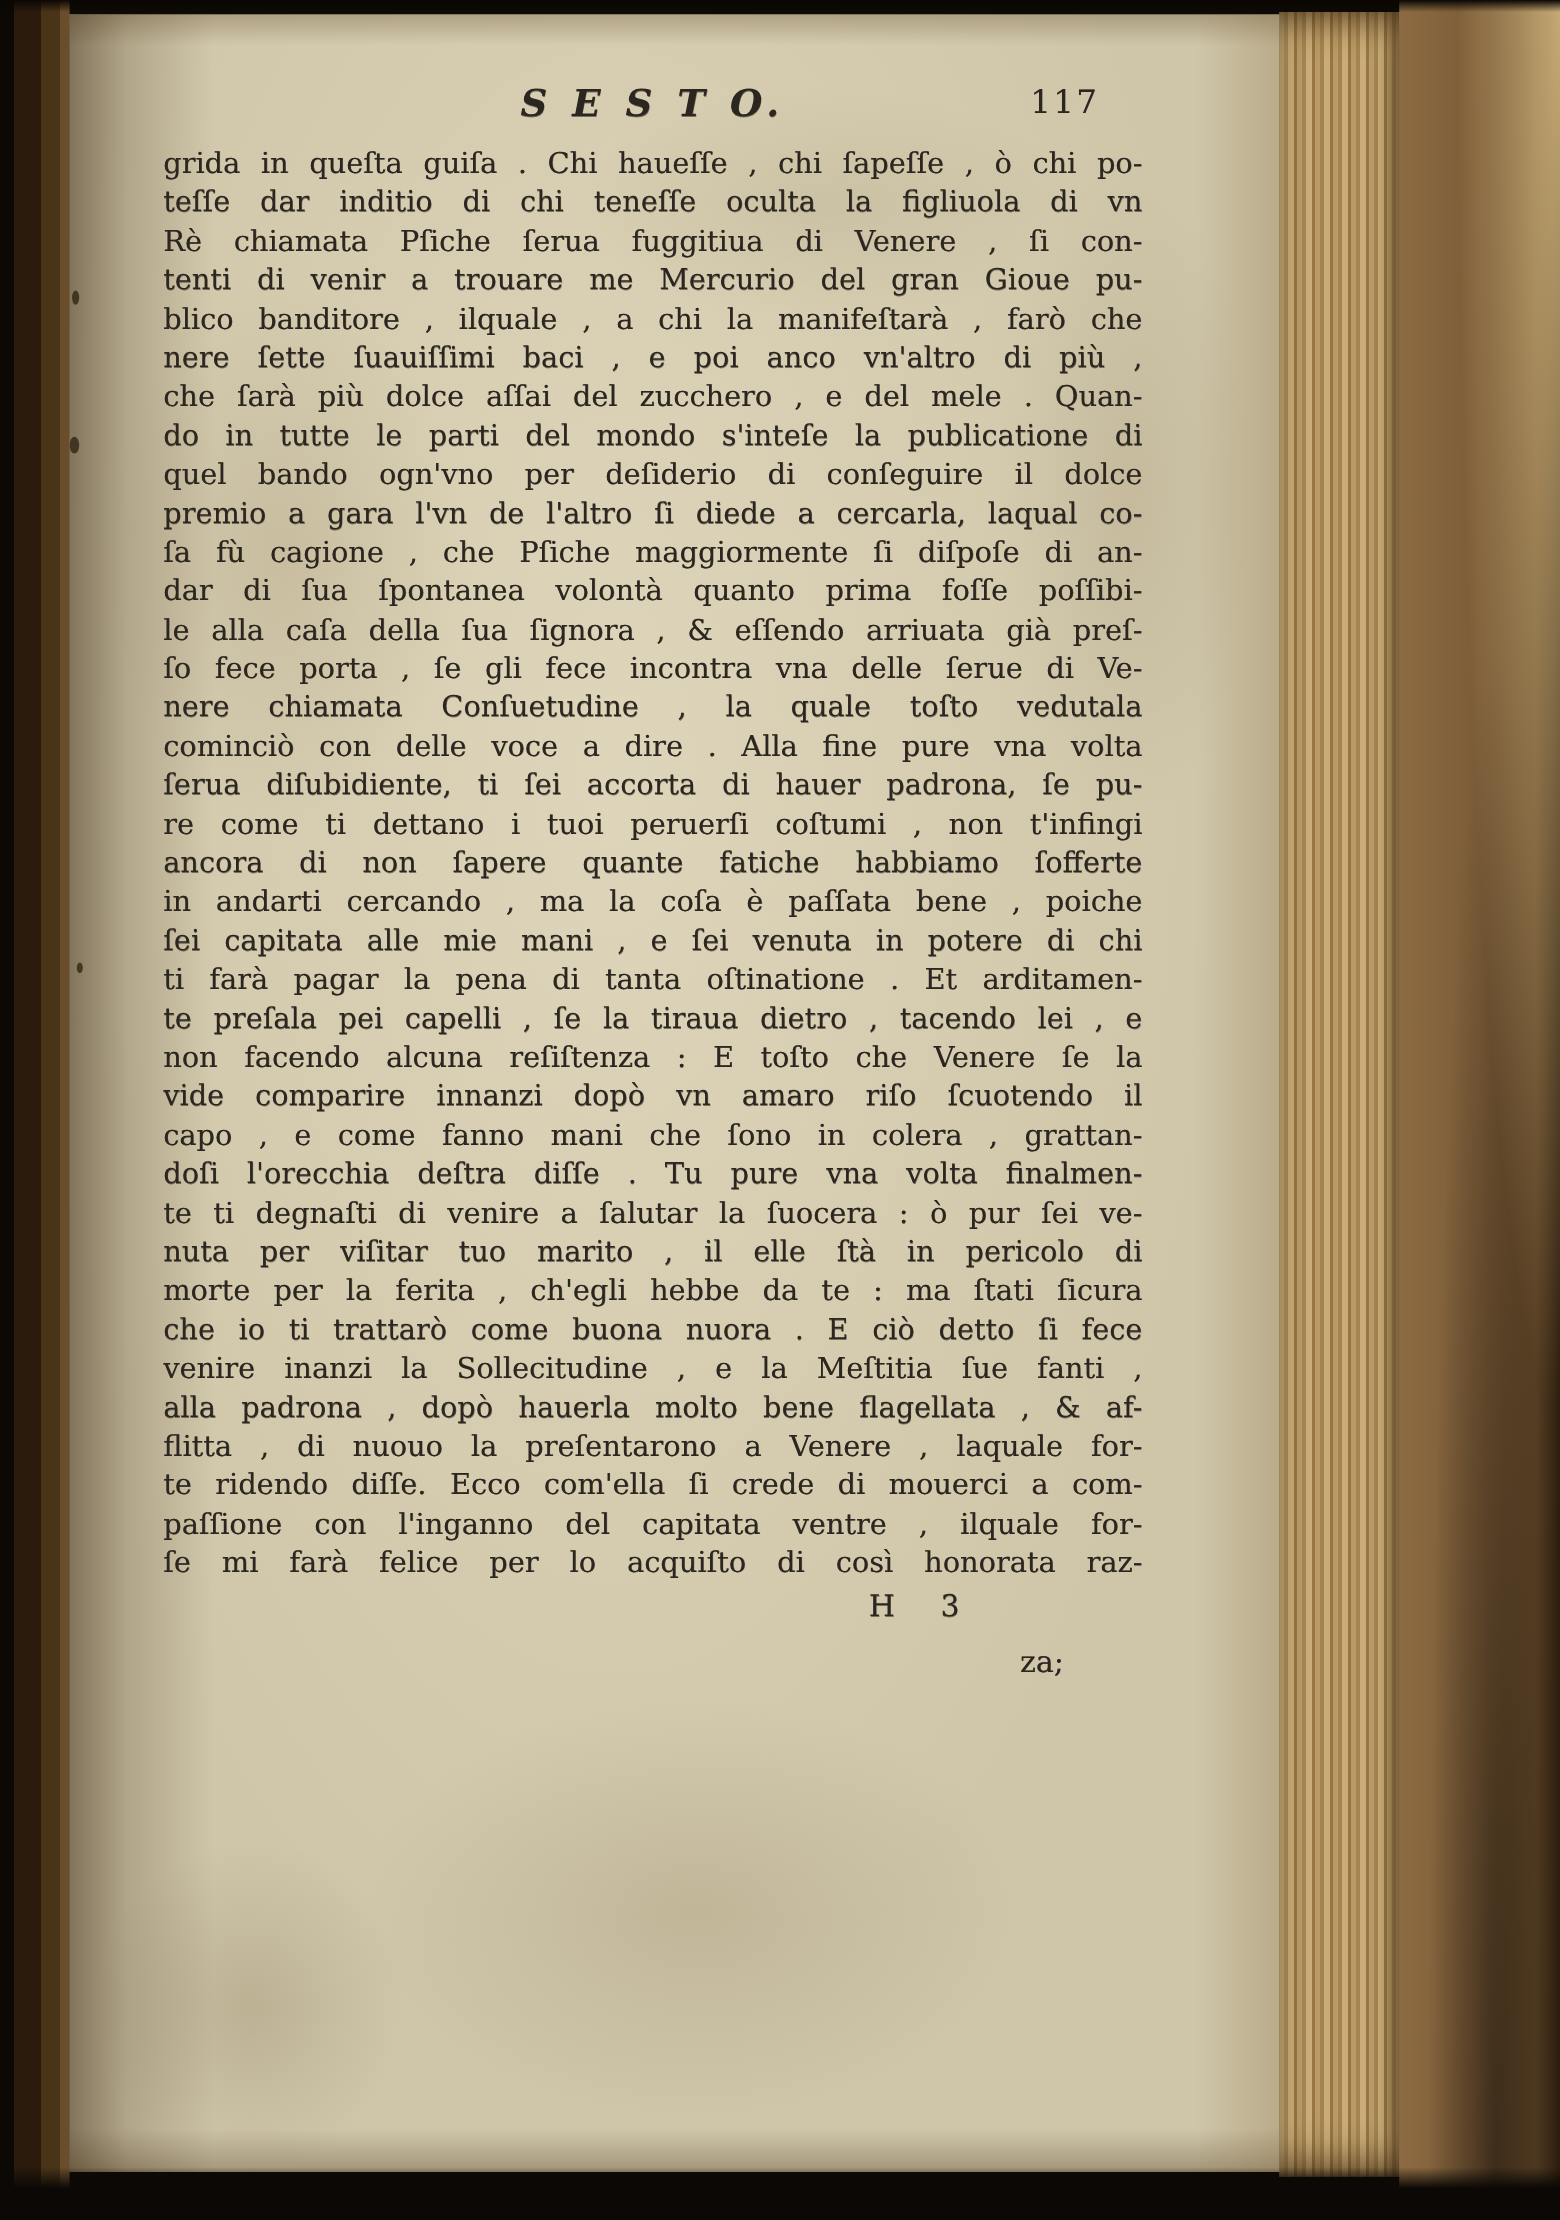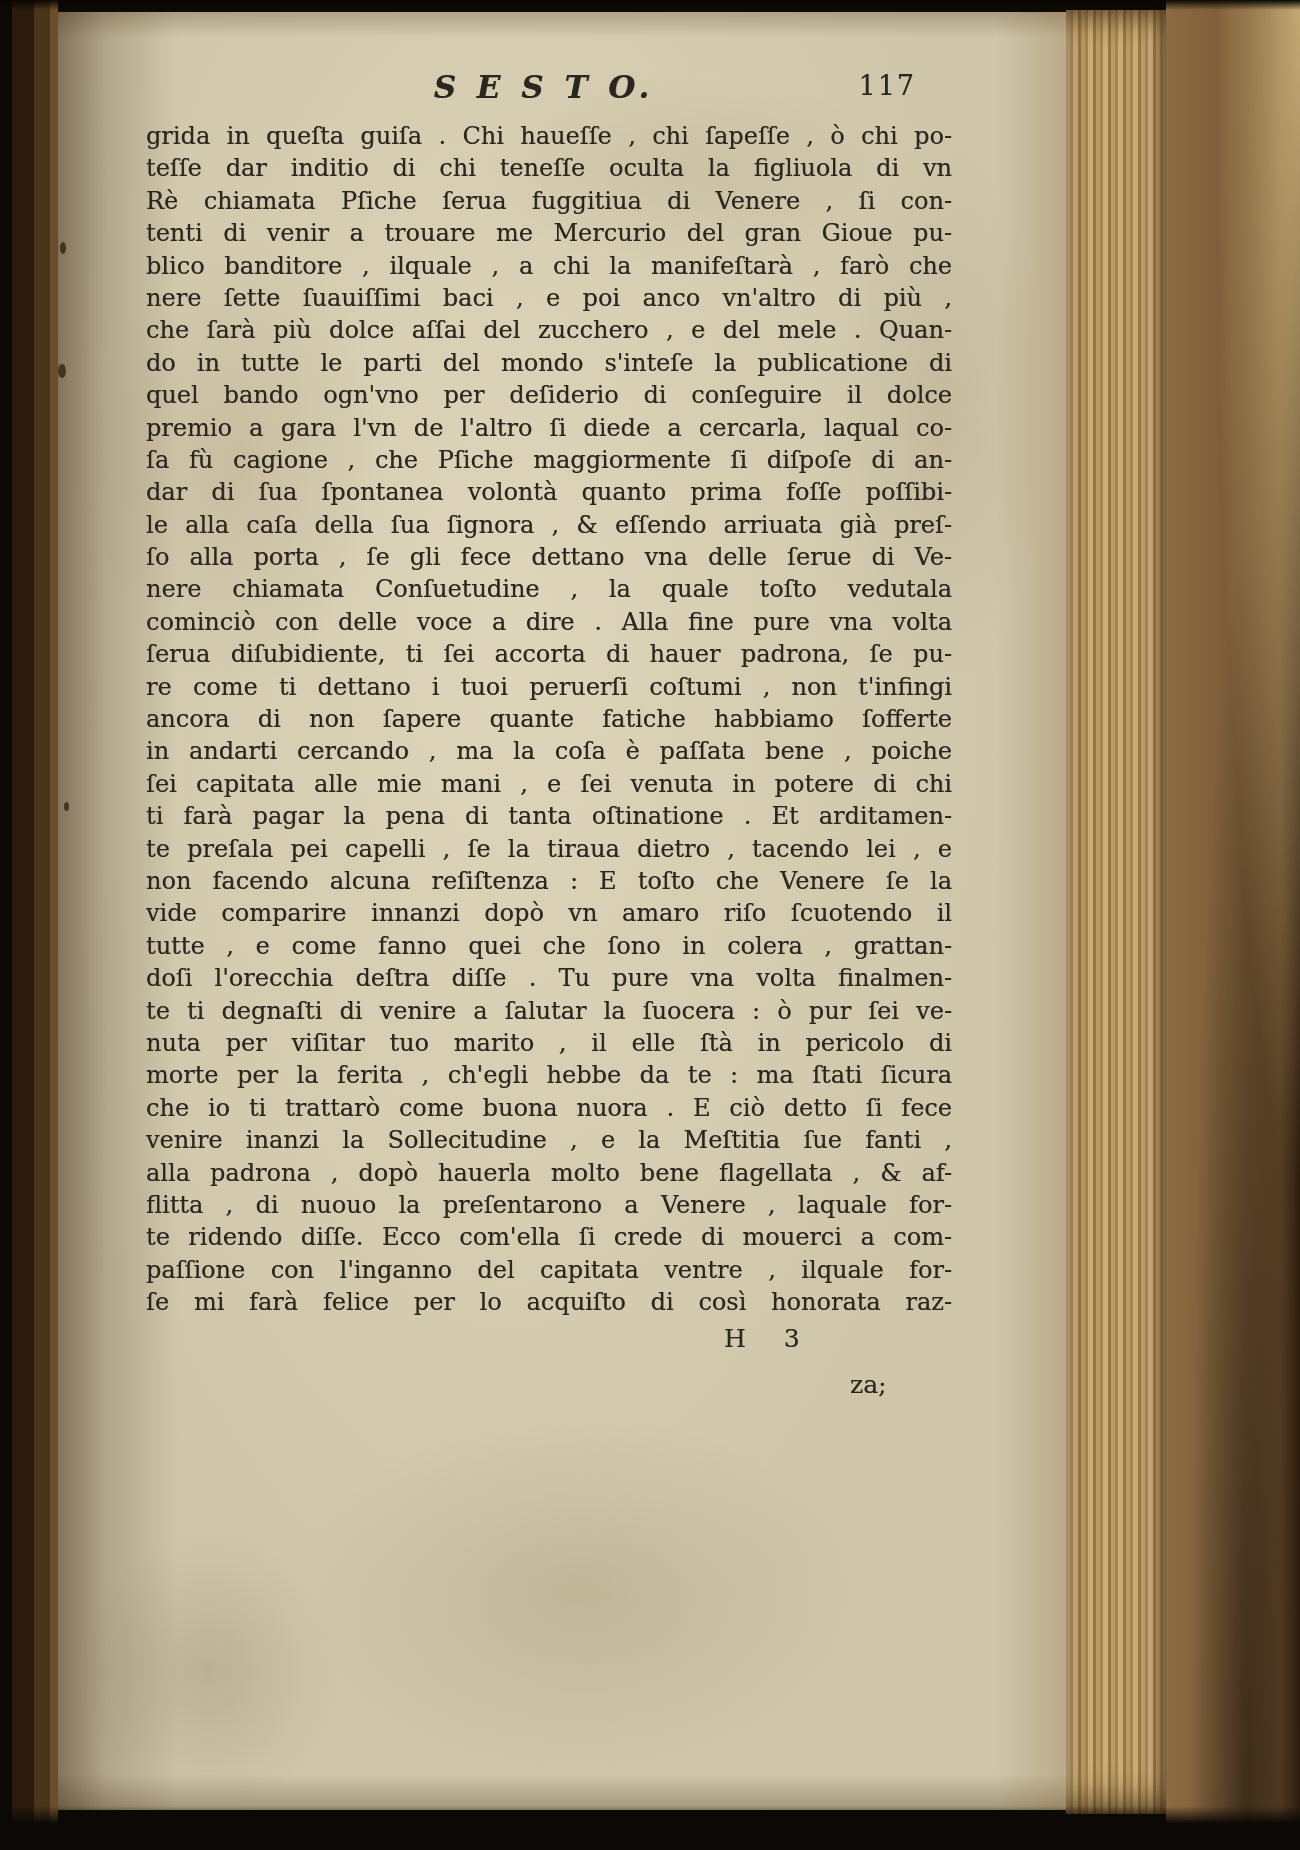--- a/index.html
+++ b/index.html
@@ -97,21 +97,21 @@
     letter-spacing: 5px;
     line-height: 38px;
   }
   .page-number {
     position: absolute;
     right: 36px; top: 2px;
     font-size: 27px;
     letter-spacing: 2px;
   }
 
-  .body { margin-top: 12px; margin-left: 10px; }
+  .body { margin-top: 12px; }
   .line {
     height: 32.4px;
     line-height: 32.4px;
     font-size: 24px;
     text-align: justify;
     text-align-last: justify;
     overflow: hidden;
   }
 
   .footer { position: relative; height: 42px; font-size: 25px; margin-top: 6px; }
@@ -161,33 +161,33 @@
           <div class="line">tenti di venir a trouare me Mercurio del gran Gioue pu-</div>
           <div class="line">blico banditore , ilquale , a chi la manifeſtarà , farò che</div>
           <div class="line">nere ſette ſuauiſſimi baci , e poi anco vn'altro di più ,</div>
           <div class="line">che ſarà più dolce aſſai del zucchero , e del mele . Quan-</div>
           <div class="line">do in tutte le parti del mondo s'inteſe la publicatione di</div>
           <div class="line">quel bando ogn'vno per deſiderio di conſeguire il dolce</div>
           <div class="line">premio a gara l'vn de l'altro ſi diede a cercarla, laqual co-</div>
           <div class="line">ſa fù cagione , che Pſiche maggiormente ſi diſpoſe di an-</div>
           <div class="line">dar di ſua ſpontanea volontà quanto prima foſſe poſſibi-</div>
           <div class="line">le alla caſa della ſua ſignora , &amp; eſſendo arriuata già preſ-</div>
-          <div class="line">ſo alla porta , ſe gli fece dettano vna delle ſerue di Ve-</div>
+          <div class="line">ſo fece porta , ſe gli fece incontra vna delle ſerue di Ve-</div>
           <div class="line">nere chiamata Conſuetudine , la quale toſto vedutala</div>
           <div class="line">cominciò con delle voce a dire . Alla fine pure vna volta</div>
           <div class="line">ſerua diſubidiente, ti ſei accorta di hauer padrona, ſe pu-</div>
           <div class="line">re come ti dettano i tuoi peruerſi coſtumi , non t'infingi</div>
           <div class="line">ancora di non ſapere quante fatiche habbiamo ſofferte</div>
           <div class="line">in andarti cercando , ma la coſa è paſſata bene , poiche</div>
           <div class="line">ſei capitata alle mie mani , e ſei venuta in potere di chi</div>
           <div class="line">ti farà pagar la pena di tanta oſtinatione . Et arditamen-</div>
           <div class="line">te preſala pei capelli , ſe la tiraua dietro , tacendo lei , e</div>
           <div class="line">non facendo alcuna reſiſtenza : E toſto che Venere ſe la</div>
           <div class="line">vide comparire innanzi dopò vn amaro riſo ſcuotendo il</div>
-          <div class="line">tutte , e come fanno quei che ſono in colera , grattan-</div>
+          <div class="line">capo , e come fanno mani che ſono in colera , grattan-</div>
           <div class="line">doſi l'orecchia deſtra diſſe . Tu pure vna volta finalmen-</div>
           <div class="line">te ti degnaſti di venire a ſalutar la ſuocera : ò pur ſei ve-</div>
           <div class="line">nuta per viſitar tuo marito , il elle ſtà in pericolo di</div>
           <div class="line">morte per la ferita , ch'egli hebbe da te : ma ſtati ſicura</div>
           <div class="line">che io ti trattarò come buona nuora . E ciò detto ſi fece</div>
           <div class="line">venire inanzi la Sollecitudine , e la Meſtitia ſue fanti ,</div>
           <div class="line">alla padrona , dopò hauerla molto bene flagellata , &amp; af-</div>
           <div class="line">flitta , di nuouo la preſentarono a Venere , laquale for-</div>
           <div class="line">te ridendo diſſe. Ecco com'ella ſi crede di mouerci a com-</div>
           <div class="line">paſſione con l'inganno del capitata ventre , ilquale for-</div>

